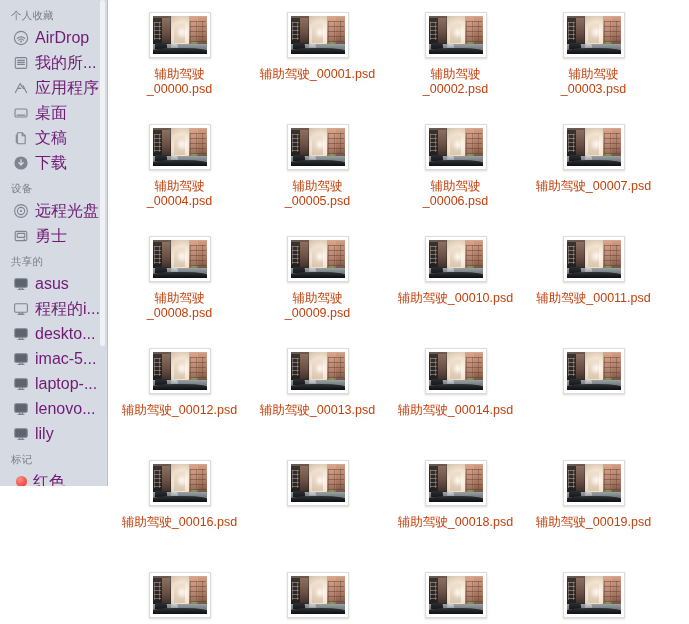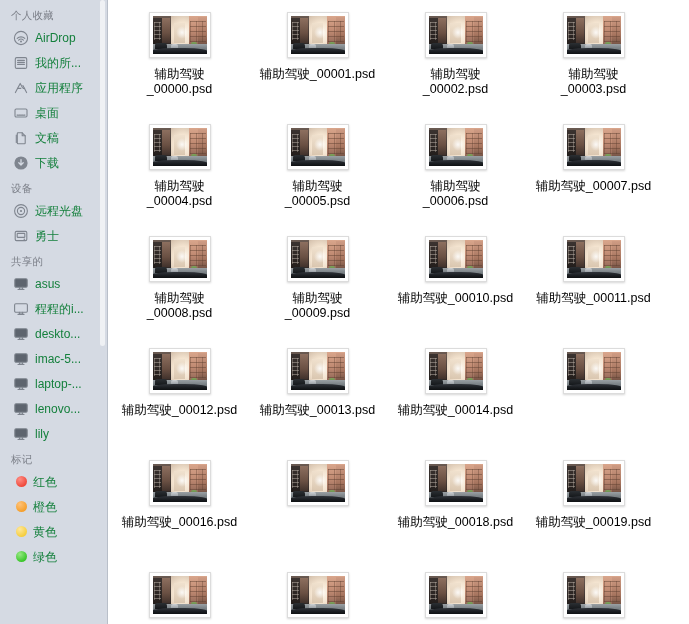--- a/index.html
+++ b/index.html
@@ -18,21 +18,21 @@
     width: 689px;
     height: 624px;
     display: flex;
     overflow: hidden;
   }
 
   
   #sidebar {
     position: relative;
     width: 108px;
-    height: 624px;
+    height: 486px;
     flex: 0 0 108px;
     background: #d5dae3;
     overflow: hidden;
     padding-top: 6px;
   }
 
   .sb-section-title {
     font-size: 10.5px;
     color: #7b7f88;
     padding: 6px 0 3px 11px;
@@ -56,22 +56,22 @@
     height: 16px;
     flex: 0 0 16px;
     display: flex;
     align-items: center;
     justify-content: center;
     color: #7f858f;
   }
   .sb-ico svg { display: block; }
 
   .sb-label {
-    font-size: 12px;
-    color: #15803d;
+    font-size: 16px;
+    color: #701a75;
     line-height: 16px;
     overflow: hidden;
     text-overflow: clip;
     white-space: nowrap;
   }
 
   .tag-dot {
     width: 11px; height: 11px;
     border-radius: 50%;
     flex: 0 0 11px;
@@ -224,21 +224,21 @@
     position: absolute; left: 44%; top: 26%; width: 22%; height: 34%;
     background: radial-gradient(ellipse at center, rgba(255,255,255,.85) 0%, rgba(255,255,255,0) 70%);
   }
 
   .cell-label {
     margin-top: 9px;
     width: 133px;
     text-align: center;
     font-size: 12.5px;
     line-height: 15px;
-    color: #000000;
+    color: #c2410c;
     word-break: break-all;
     padding: 0 1px;
   }
   .cell-label .ln { display: block; white-space: pre; }
 </style>
 </head>
 <body>
 
 <div id="app">
 

